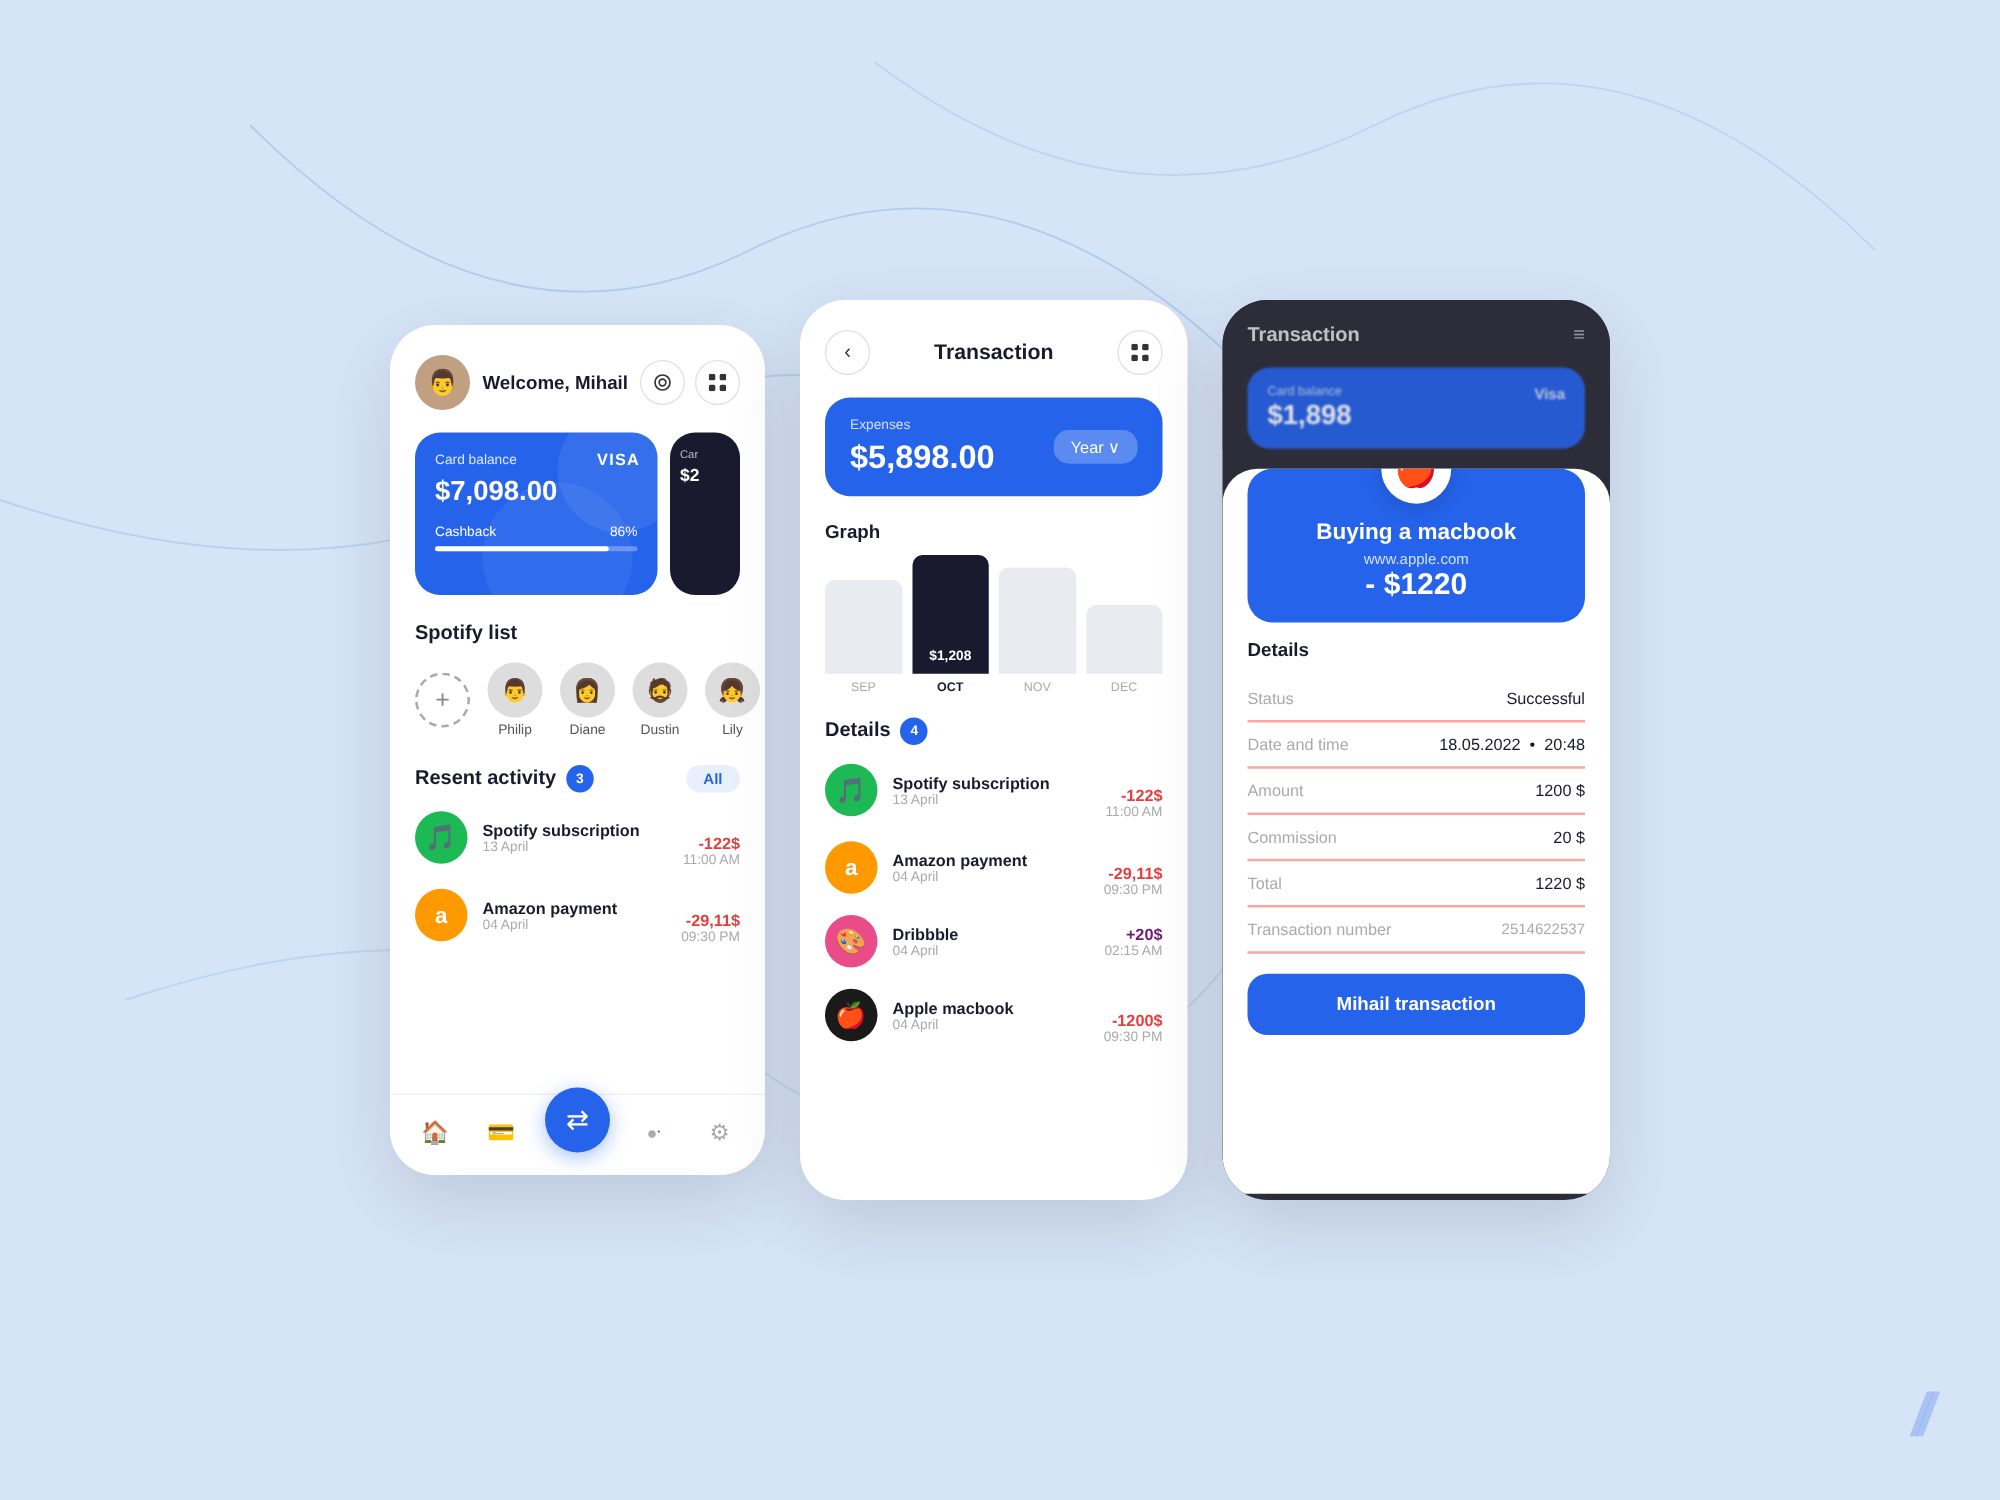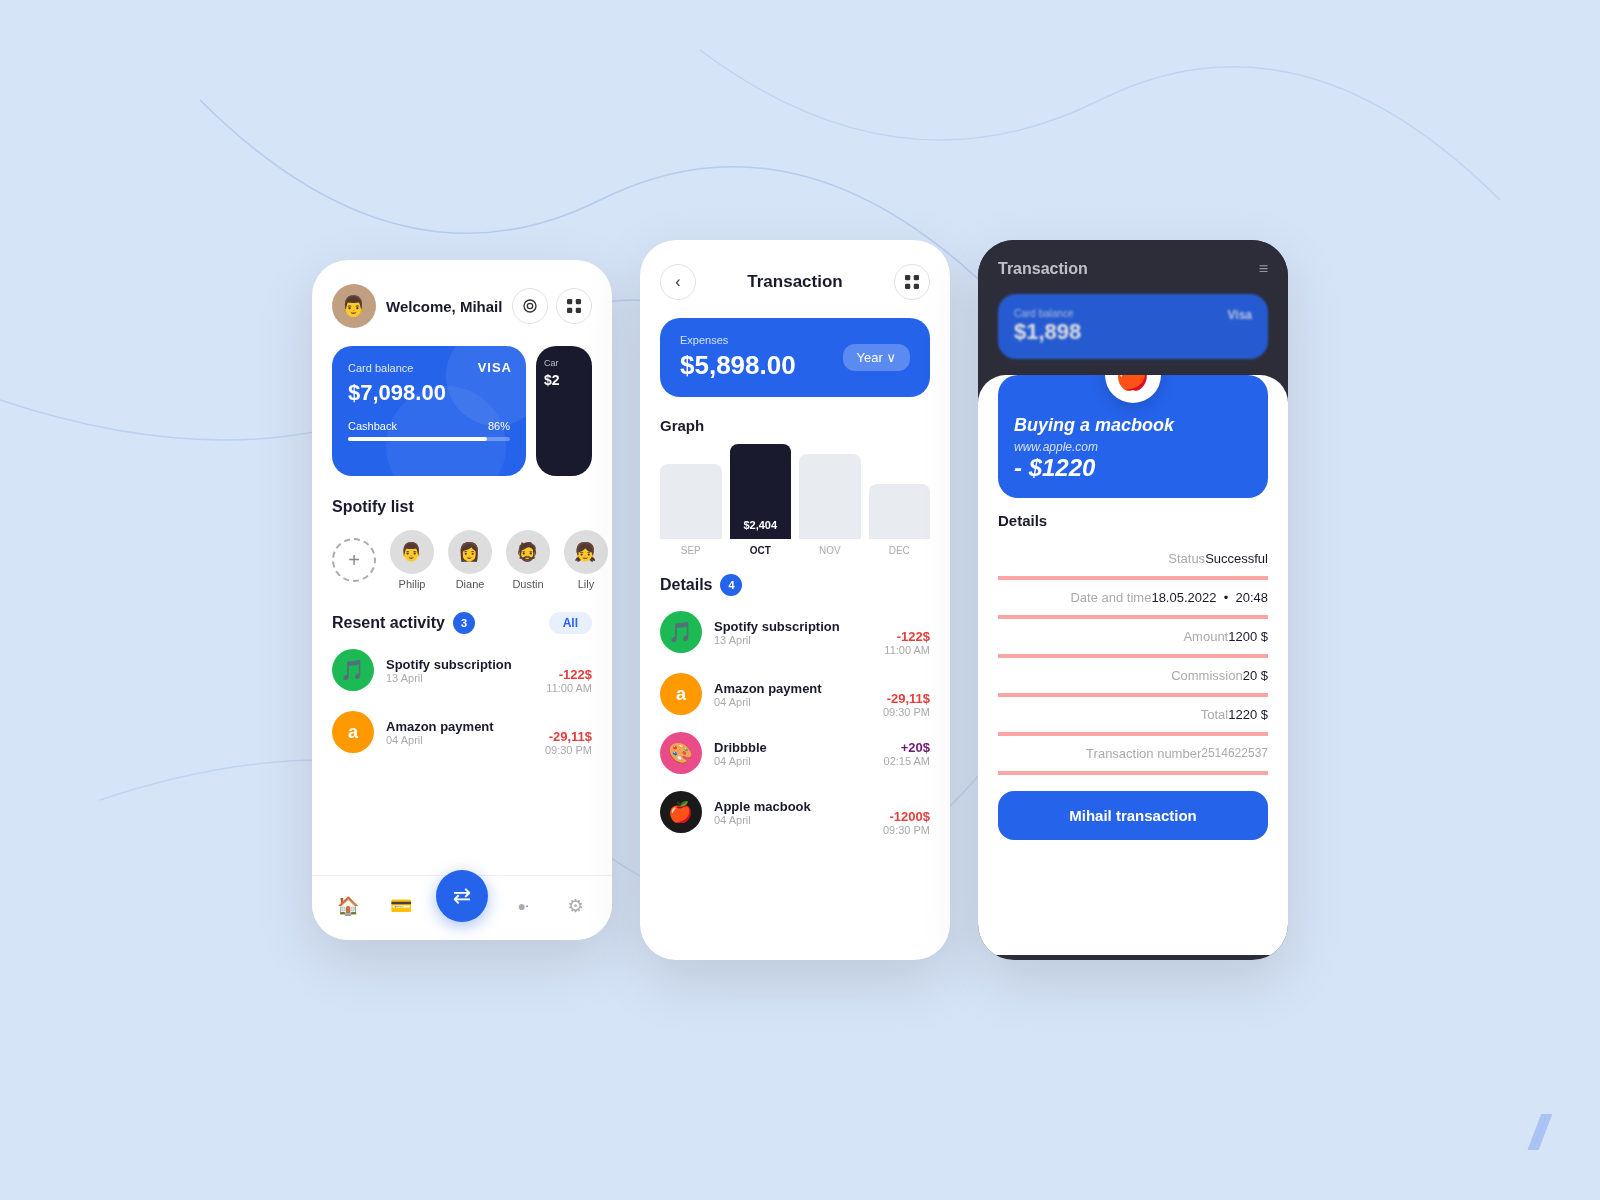--- a/index.html
+++ b/index.html
@@ -339,33 +339,33 @@
       font-size: 26px;
       position: relative;
       z-index: 10;
     }
 
     .transaction-banner {
       background: #2563eb;
       border-radius: 20px;
       padding: 20px 16px 16px;
       margin-top: -28px;
+      text-align: center;
       color: #fff;
-      font-style: italic;
     }
     .transaction-name { font-size: 18px; font-weight: 700; margin-bottom: 4px; margin-top: 20px; }
     .transaction-url { font-size: 12px; opacity: 0.8; margin-bottom: 0; }
     .transaction-amount { font-size: 24px; font-weight: 700; }
 
     .details-section { padding-top: 14px; }
     .details-title { font-size: 15px; font-weight: 700; color: #1a1a2e; margin-bottom: 12px; }
     .detail-row {
-      display: flex; justify-content: flex-end;
+      display: flex; justify-content: space-between;
       padding: 10px 0;
-      border-bottom: 4px solid #fca5a5;
+      border-bottom: 2px solid #fca5a5;
     }
     .detail-row:last-of-type { border-bottom: 1px solid #f0f0f0; }
     .detail-key { font-size: 13px; color: #aaa; }
     .detail-val { font-size: 13px; color: #1a1a2e; font-weight: 500; }
     .detail-val.success { color: #1a1a2e; }
     .detail-val.muted { color: #aaa; font-size: 12px; }
 
     .repeat-btn {
       background: #2563eb;
       color: #fff;
@@ -532,21 +532,21 @@
 
     <div class="graph-section">
       <div class="graph-title">Graph</div>
       <div class="graph-bars">
         <div class="bar-wrap">
           <div class="bar bar-gray" style="height:75px"></div>
           <div class="bar-month">SEP</div>
         </div>
         <div class="bar-wrap">
           <div class="bar bar-dark" style="height:95px; justify-content:center;">
-            <span class="bar-label-inside">$2,404</span>
+            <span class="bar-label-inside">$1,208</span>
           </div>
           <div class="bar-month" style="font-weight:700; color:#1a1a2e;">OCT</div>
         </div>
         <div class="bar-wrap">
           <div class="bar bar-gray" style="height:85px"></div>
           <div class="bar-month">NOV</div>
         </div>
         <div class="bar-wrap">
           <div class="bar bar-gray" style="height:55px"></div>
           <div class="bar-month">DEC</div>

